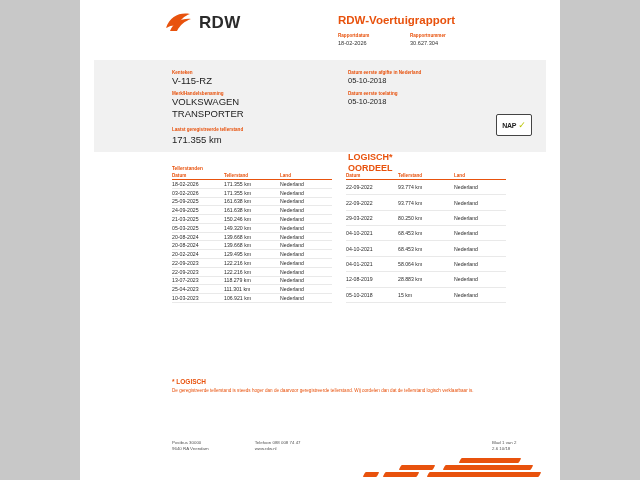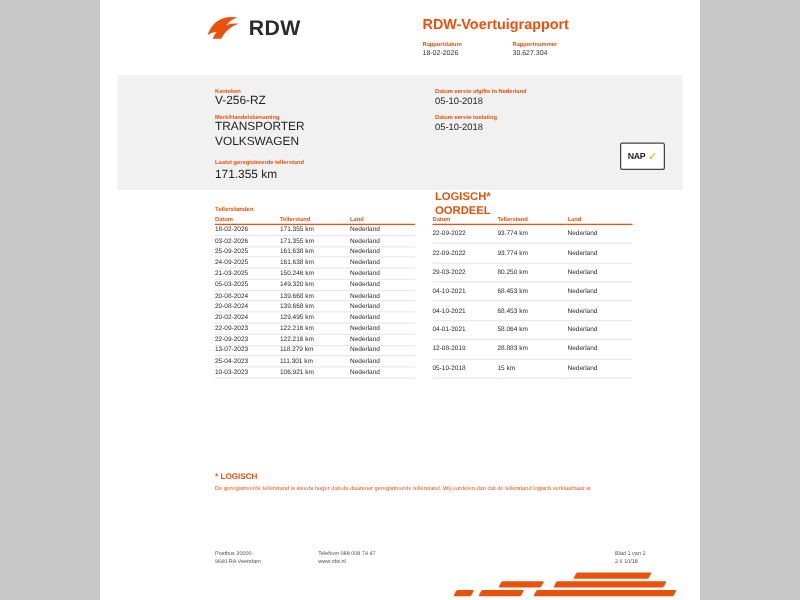--- a/index.html
+++ b/index.html
@@ -277,24 +277,24 @@
       <div class="col">
         <span class="lbl">Rapportnummer</span>
         <span class="val">30.627.304</span>
       </div>
     </div>
   </div>
 
   <div class="panel">
     <div class="left">
       <span class="k-lbl">Kenteken</span>
-      <span class="big-val">V-256-RZ</span>
+      <span class="big-val">V-115-RZ</span>
       <span class="k-lbl" style="margin-top:4px;">Merk/Handelsbenaming</span>
+      <span class="big-val">VOLKSWAGEN</span>
       <span class="big-val">TRANSPORTER</span>
-      <span class="big-val">VOLKSWAGEN</span>
       <span class="k-lbl" style="margin-top:7px;">Laatst geregistreerde tellerstand</span>
       <span class="odo-val">171.355 km</span>
     </div>
     <div class="right">
       <span class="k-lbl">Datum eerste afgifte in Nederland</span>
       <span class="k-val">05-10-2018</span>
       <span class="k-lbl">Datum eerste toelating</span>
       <span class="k-val">05-10-2018</span>
     </div>
     <div class="verdict">

